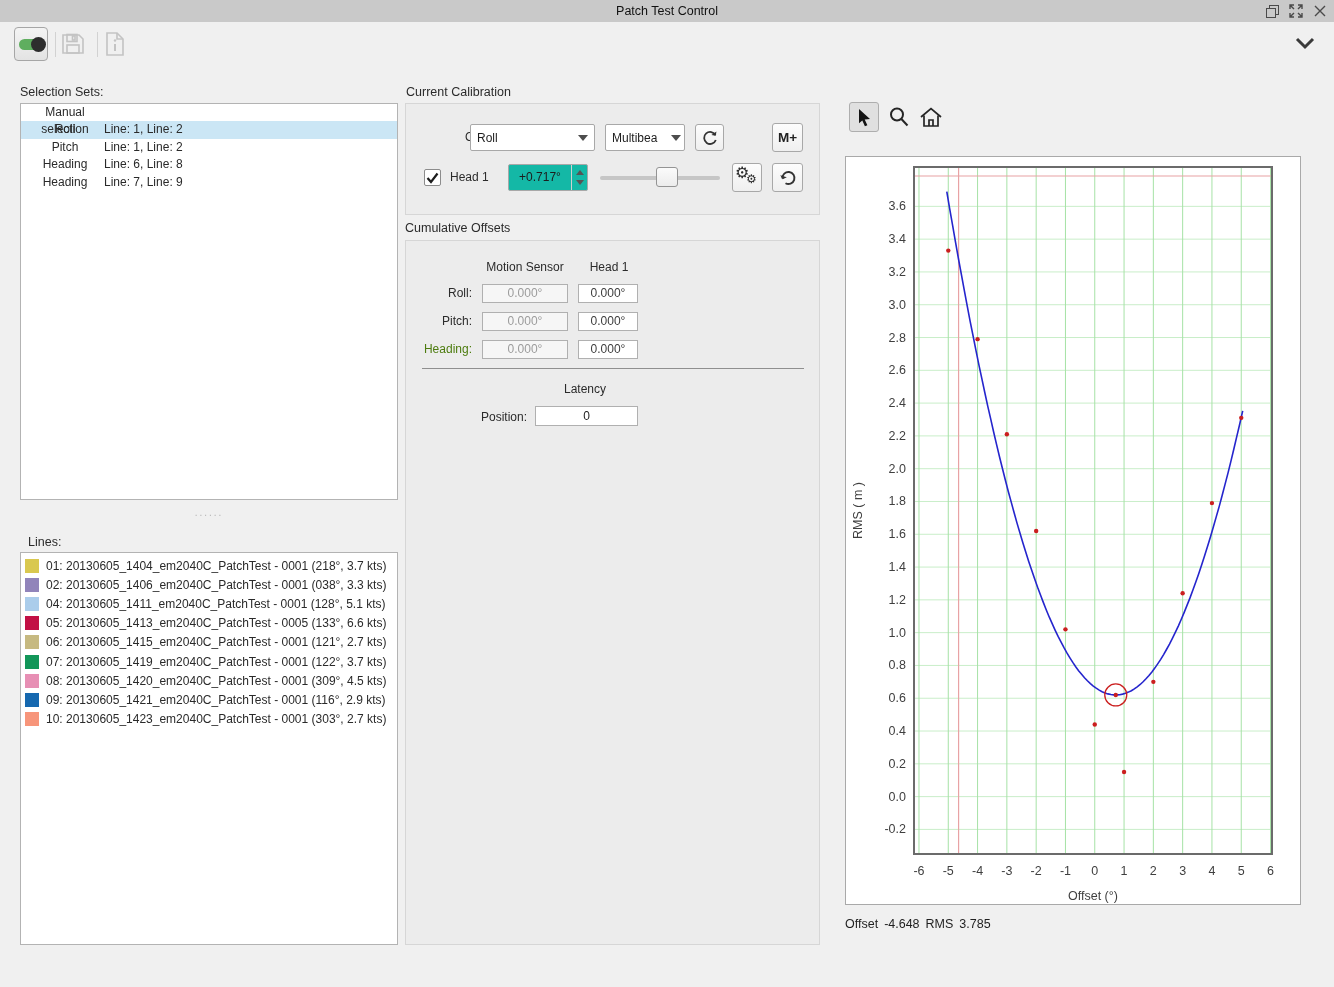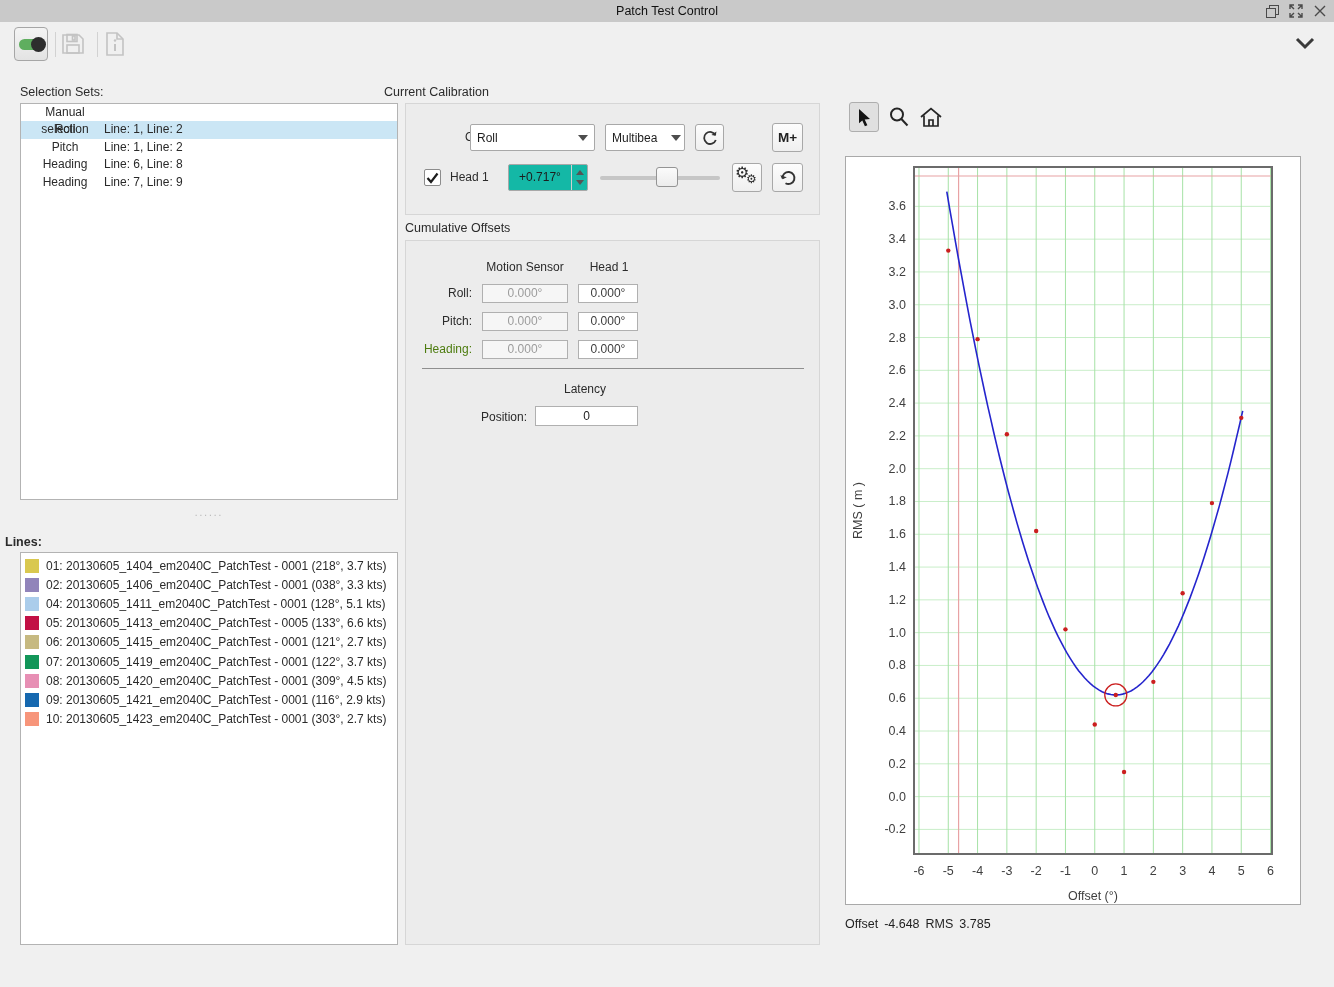--- a/index.html
+++ b/index.html
@@ -143,21 +143,21 @@
       <span class="ss-lines">Line: 6, Line: 8</span>
     </div>
     <div class="ss-row">
       <span class="ss-name">Heading</span>
       <span class="ss-lines">Line: 7, Line: 9</span>
     </div>
   </div>
 
 <div class="abs splitter-dots" style="left:20px; top:507px; width:378px;">......</div>
 
-<div class="abs panel-label" style="left:5px; top:535px;font-weight:bold;">Lines:</div>
+<div class="abs panel-label" style="left:28px; top:535px;">Lines:</div>
 <div class="abs listbox" id="lines-list" style="left:20px; top:552px; width:378px; height:393px; padding-top:3px;">
     <div class="line-row">
       <span class="swatch" style="background: rgb(217, 200, 79);"></span>
       <span>01: 20130605_1404_em2040C_PatchTest - 0001 (218°, 3.7 kts)</span>
     </div>
     <div class="line-row">
       <span class="swatch" style="background: rgb(145, 132, 186);"></span>
       <span>02: 20130605_1406_em2040C_PatchTest - 0001 (038°, 3.3 kts)</span>
     </div>
     <div class="line-row">
@@ -183,21 +183,21 @@
     <div class="line-row">
       <span class="swatch" style="background: rgb(22, 104, 175);"></span>
       <span>09: 20130605_1421_em2040C_PatchTest - 0001 (116°, 2.9 kts)</span>
     </div>
     <div class="line-row">
       <span class="swatch" style="background: rgb(247, 149, 122);"></span>
       <span>10: 20130605_1423_em2040C_PatchTest - 0001 (303°, 2.7 kts)</span>
     </div>
   </div>
 
-<div class="abs panel-label" style="left:384px; top:85px;">Current Calibration</div>
+<div class="abs panel-label" style="left:406px; top:85px;">Current Calibration</div>
 <div class="abs groupbox" style="left:405px; top:103px; width:415px; height:112px;"></div>
 
 <div class="abs" style="left:423px; top:124px; line-height:27px; color:#2b2b2b;margin-left:42px;">Offset:</div>
 <div class="abs dropdown" style="left:470px; top:124px; width:125px; height:27px;">
   <span class="dd-label">Roll</span>
   <span class="dd-arrow"></span>
 </div>
 <div class="abs dropdown" style="left:605px; top:124px; width:80px; height:27px; padding-right:3px;">
   <span class="dd-label">Multibea</span>
   <span class="dd-arrow"></span>

